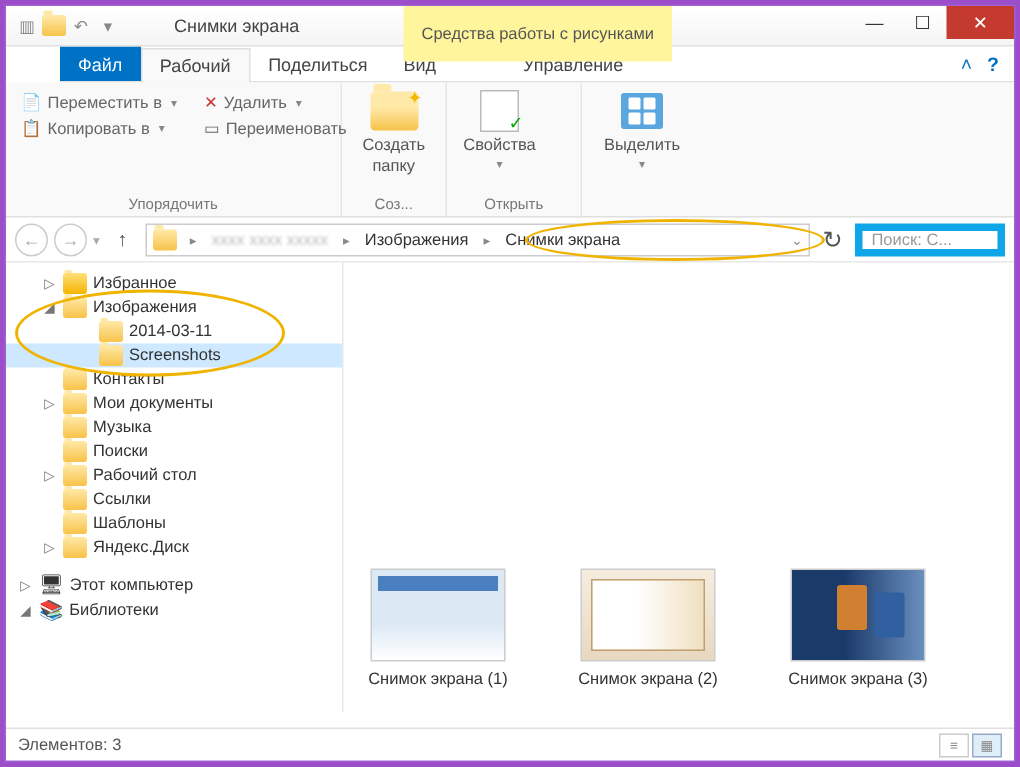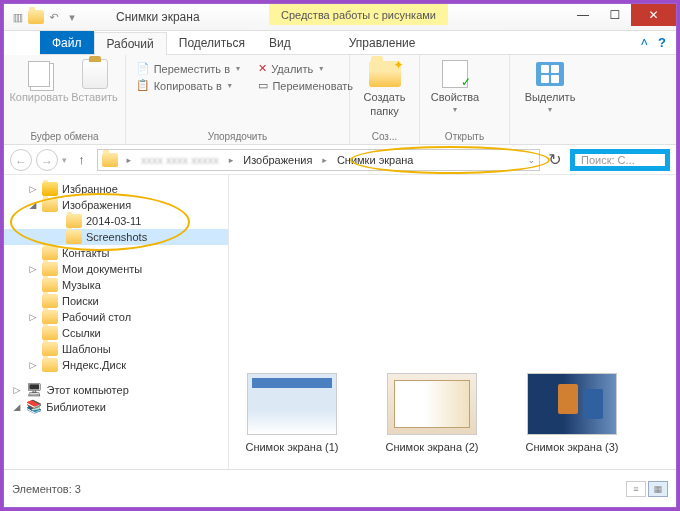--- a/index.html
+++ b/index.html
@@ -6,21 +6,21 @@
 body { background: #9b4dca; width: 680px; height: 511px; overflow: hidden; }
 .window { position: absolute; left: 4px; top: 4px; width: 672px; height: 503px; background: #fff; display: flex; flex-direction: column; box-shadow: 0 0 0 1px #a060d0; }
 
 
 .titlebar { height: 27px; background: linear-gradient(#fff, #f5f5f5); display: flex; align-items: center; position: relative; border-bottom: 1px solid #e0e0e0; }
 .titlebar-icons { display: flex; gap: 2px; padding: 0 6px; align-items: center; }
 .qat { width: 16px; height: 16px; display: flex; align-items: center; justify-content: center; color: #888; font-size: 11px; }
 .folder-mini { width: 16px; height: 14px; background: linear-gradient(#ffe9a8, #f7c34a); border-radius: 2px; position: relative; }
 .folder-mini:before { content: ''; position: absolute; top: -3px; left: 1px; width: 6px; height: 3px; background: #ffe9a8; border-radius: 1px 1px 0 0; }
 .title-text { margin-left: 30px; font-size: 12px; color: #444; }
-.context-tab { position: absolute; left: 265px; top: 0; height: 21px; background: #fff59d; padding: 0 12px; display: flex; align-items: center; font-size: 11px; color: #555; }
+.context-tab { position: absolute; left: 265px; top: 0; height: 37px; background: #fff59d; padding: 0 12px; display: flex; align-items: center; font-size: 11px; color: #555; }
 .win-controls { position: absolute; right: 0; top: 0; display: flex; height: 22px; }
 .win-btn { width: 32px; display: flex; align-items: center; justify-content: center; font-size: 12px; color: #333; }
 .win-btn.close { background: #c43a2f; color: #fff; width: 45px; }
 
 
 .ribbon-tabs { height: 24px; display: flex; align-items: stretch; background: #fff; border-bottom: 1px solid #e0e0e0; font-size: 12px; margin-left: 36px; }
 .ribbon-tab { padding: 0 12px; display: flex; align-items: center; color: #444; cursor: pointer; }
 .ribbon-tab.file { background: #0072c6; color: #fff; font-weight: 500; }
 .ribbon-tab.active { background: #f9f9f9; border: 1px solid #e0e0e0; border-bottom: none; position: relative; top: 1px; }
 .ribbon-tab.picture { margin-left: 34px; }
@@ -76,21 +76,21 @@
 .thumb { width: 110px; display: flex; flex-direction: column; align-items: center; gap: 6px; font-size: 11px; text-align: center; color: #333; }
 .thumb-img { width: 90px; height: 62px; border: 1px solid #ccc; background: #eef; position: relative; overflow: hidden; }
 .thumb-img.t1 { background: linear-gradient(#dce9f5 60%, #fff); }
 .thumb-img.t1:after { content:''; position:absolute; top:4px; left:4px; right:4px; height:10px; background:#4a80c0; }
 .thumb-img.t2 { background: linear-gradient(#f5ede0, #e8d8c0); }
 .thumb-img.t2:after { content:''; position:absolute; inset:6px; border:1px solid #c0a070; background:linear-gradient(90deg,#fff 40%,#f0e0c0);}
 .thumb-img.t3 { background: linear-gradient(90deg,#1a3a6a 40%, #6a90c0); }
 .thumb-img.t3:after { content:''; position:absolute; top:10px; left:30px; width:20px; height:30px; background:#d08030; border-radius:2px; box-shadow: 25px 5px 0 #3060a0;}
 
 
-.statusbar { height: 38px; border-top: 1px solid #e0e0e0; display: flex; align-items: center; font-size: 11px; padding: 0 8px; color: #555; }
+.statusbar { height: 22px; border-top: 1px solid #e0e0e0; display: flex; align-items: center; font-size: 11px; padding: 0 8px; color: #555; margin-top: 10px; }
 .statusbar .views { margin-left: auto; display: flex; gap: 2px; }
 .view-btn { width: 20px; height: 16px; border: 1px solid #ccc; display:flex; align-items:center; justify-content:center; font-size:9px; color:#888;}
 .view-btn.active { background:#e0eefa; border-color:#9ac;}
 </style>
 </head>
 <body>
 
 <div class="window">
 
   <div class="titlebar">
@@ -117,37 +117,20 @@
     <div class="ribbon-tab">Поделиться</div>
     <div class="ribbon-tab">Вид</div>
     <div class="ribbon-tab picture">Управление</div>
     <div class="ribbon-right">
       <span>˄</span>
       <span style="color:#0072c6;font-weight:bold;">?</span>
     </div>
   </div>
 
   <div class="ribbon">
-    <div class="group" style="width:122px;">
-      <div class="group-body">
-        <div class="big-btn disabled">
-          <div class="big-icon">
-              <div class="copy-icon"></div>
-            </div>
-          <span>Копировать</span>
-        </div>
-        <div class="big-btn disabled">
-          <div class="big-icon">
-              <div class="clipboard-icon"></div>
-            </div>
-          <span>Вставить</span>
-        </div>
-      </div>
-      <div class="group-label">Буфер обмена</div>
-    </div>
 
     <div class="group" style="width:224px;">
       <div class="group-body" style="gap:10px;">
         <div class="small-btns">
           <div class="small-btn">
               <span>📄</span>
               <span>Переместить в</span>
               <span class="drop">▾</span>
             </div>
           <div class="small-btn">

